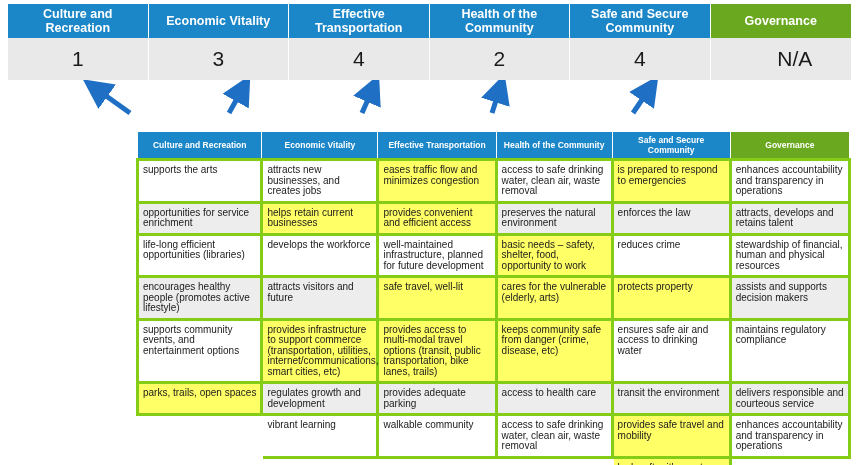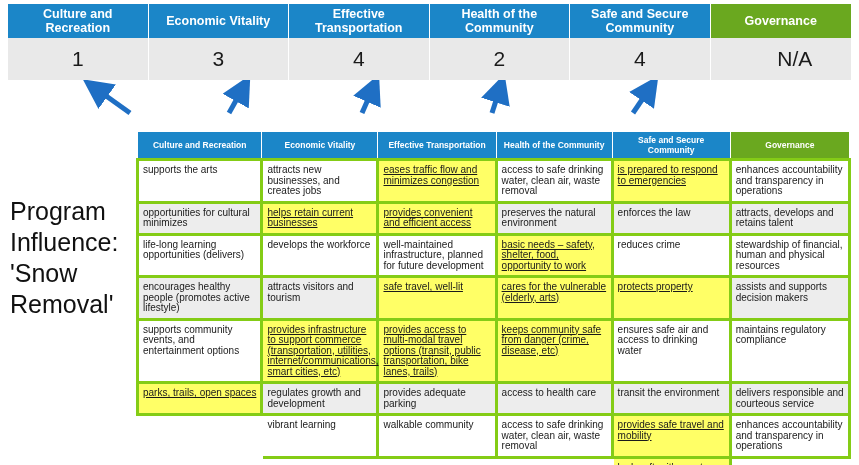--- a/index.html
+++ b/index.html
@@ -102,21 +102,21 @@
   .matrix td {
     font-size: 10px;
     line-height: 10.5px;
     color: #1a1a1a;
     vertical-align: top;
     padding: 4px 4px;
     border: 3px solid #84cc16;
     background: #ffffff;
   }
   .matrix tr.alt td { background: #ededed; }
-  .matrix td.hl { background: #ffff66 !important; text-decoration: underline; }
+  .matrix td.hl { background: #ffff66 !important; }
   .matrix td.empty { background: #ffffff !important; border-color: #ffffff; }
   .matrix tr.alt td.empty { background: #ffffff !important; }
 
   .col-1 { width: 118px; }
   .col-2 { width: 110px; }
   .col-3 { width: 112px; }
   .col-4 { width: 110px; }
   .col-5 { width: 112px; }
   .col-6 { width: 113px; }
 </style>
@@ -158,26 +158,20 @@
         <path d="M0,0 L6,3 L0,6 z" fill="#1f6fc4"></path>
       </marker>
     </defs>
     <line x1="130" y1="33" x2="95" y2="8" stroke="#1f6fc4" stroke-width="5" marker-end="url(#ah)"></line>
     <line x1="229" y1="33" x2="243" y2="8" stroke="#1f6fc4" stroke-width="5" marker-end="url(#ah)"></line>
     <line x1="362" y1="33" x2="373" y2="8" stroke="#1f6fc4" stroke-width="5" marker-end="url(#ah)"></line>
     <line x1="492" y1="33" x2="500" y2="8" stroke="#1f6fc4" stroke-width="5" marker-end="url(#ah)"></line>
     <line x1="633" y1="33" x2="650" y2="8" stroke="#1f6fc4" stroke-width="5" marker-end="url(#ah)"></line>
   </svg>
 
-  <div class="caption">
-    <div>Program</div>
-    <div>Influence:</div>
-    <div>'Snow</div>
-    <div>Removal'</div>
-  </div>
 
   <table class="matrix">
     <colgroup>
       <col class="col-1">
         <col class="col-2">
         <col class="col-3">
       <col class="col-4">
         <col class="col-5">
         <col class="col-6">
     </colgroup>
@@ -194,38 +188,38 @@
     <tbody id="matrix-body">
         <tr>
           <td>supports the arts</td>
           <td>attracts new businesses, and creates jobs</td>
           <td class="hl">eases traffic flow and minimizes congestion</td>
           <td>access to safe drinking water, clean air, waste removal</td>
           <td class="hl">is prepared to respond to emergencies</td>
           <td>enhances accountability and transparency in operations</td>
         </tr>
         <tr class="alt">
-          <td>opportunities for cultural minimizes</td>
+          <td>opportunities for service enrichment</td>
           <td class="hl">helps retain current businesses</td>
           <td class="hl">provides convenient and efficient access</td>
           <td>preserves the natural environment</td>
           <td>enforces the law</td>
           <td>attracts, develops and retains talent</td>
         </tr>
         <tr>
-          <td>life-long learning opportunities (delivers)</td>
+          <td>life-long efficient opportunities (libraries)</td>
           <td>develops the workforce</td>
           <td>well-maintained infrastructure, planned for future development</td>
           <td class="hl">basic needs – safety, shelter, food, opportunity to work</td>
           <td>reduces crime</td>
           <td>stewardship of financial, human and physical resources</td>
         </tr>
         <tr class="alt">
           <td>encourages healthy people (promotes active lifestyle)</td>
-          <td>attracts visitors and tourism</td>
+          <td>attracts visitors and future</td>
           <td class="hl">safe travel, well-lit</td>
           <td class="hl">cares for the vulnerable (elderly, arts)</td>
           <td class="hl">protects property</td>
           <td>assists and supports decision makers</td>
         </tr>
         <tr>
           <td>supports community events, and entertainment options</td>
           <td class="hl">provides infrastructure to support commerce (transportation, utilities, internet/communications, smart cities, etc)</td>
           <td class="hl">provides access to multi-modal travel options (transit, public transportation, bike lanes, trails)</td>
           <td class="hl">keeps community safe from danger (crime, disease, etc)</td>

